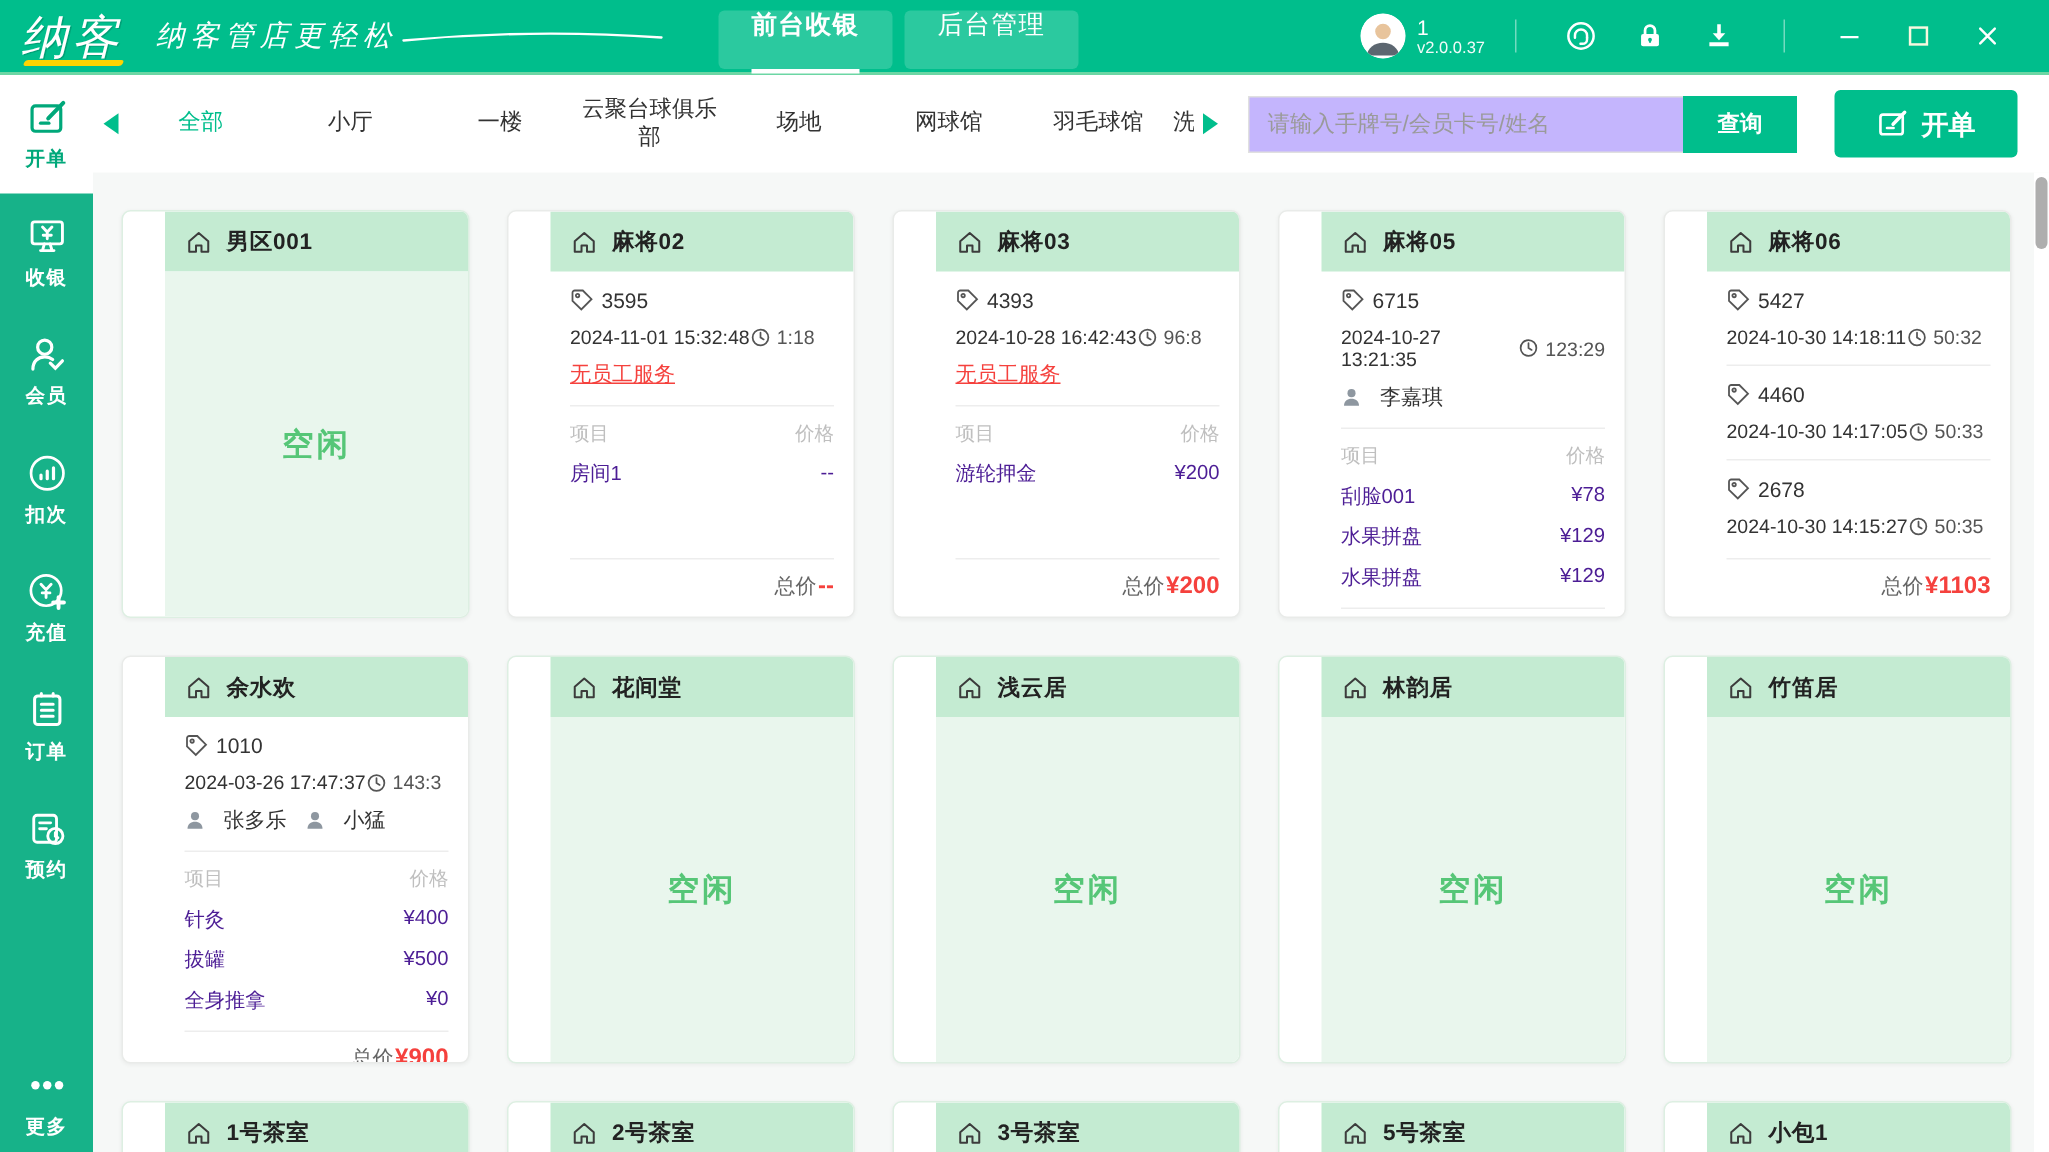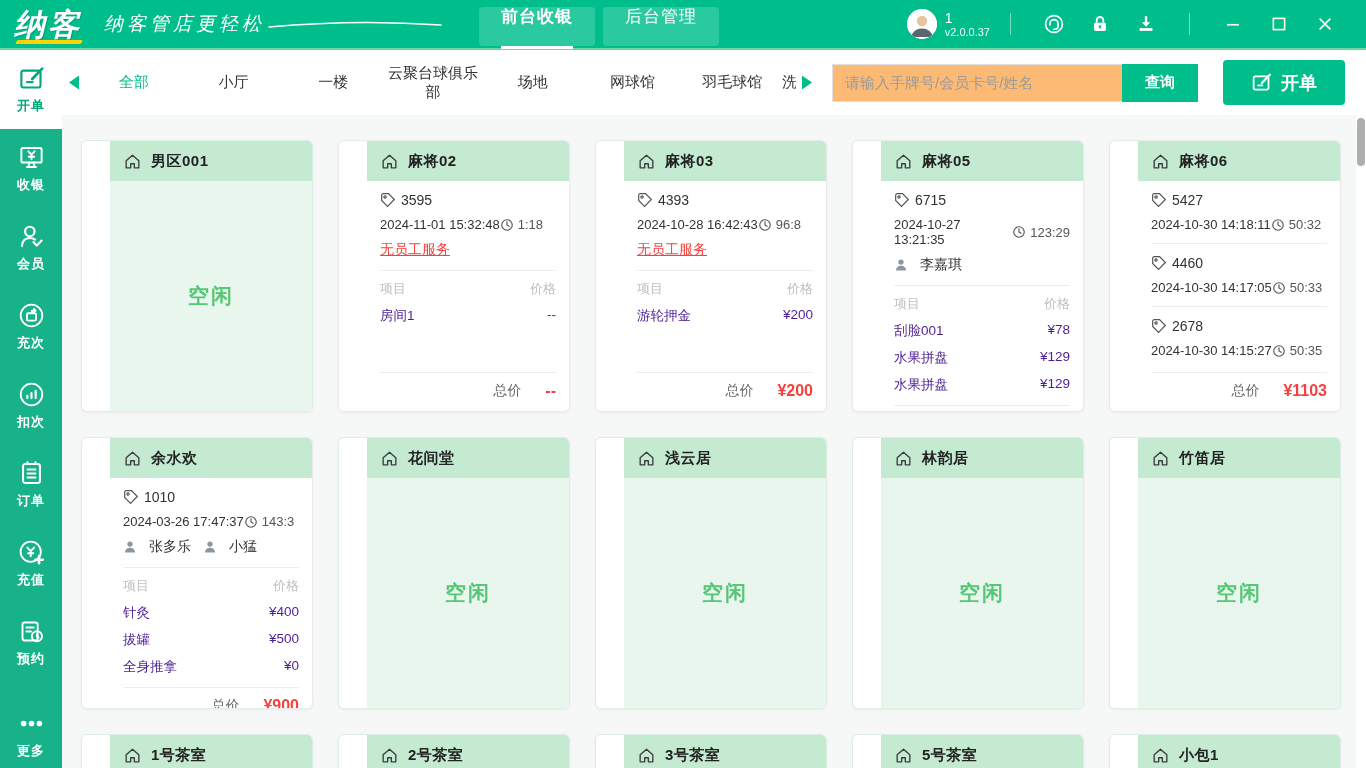--- a/index.html
+++ b/index.html
@@ -3,21 +3,21 @@
 <meta charset="utf-8">
 <style>
   * { margin:0; padding:0; box-sizing:border-box; }
   html,body { width:1366px; height:768px; overflow:hidden; }
   body { font-family:"Liberation Sans","DejaVu Sans",sans-serif; background:#fff; position:relative; }
   .window { position:absolute; inset:0; width:1366px; height:768px; overflow:hidden; background:#f6f8f7; }
 
   
   .topbar { position:absolute; left:0; top:0; width:1366px; height:50px; background:#00be8c; border-bottom:2px solid #6cd6a4; display:flex; align-items:center; z-index:30; }
   .logo-wrap { display:flex; align-items:flex-end; margin-left:14px; position:relative; }
-  .logo { color:#fff; font-size:31px; font-weight:700; font-style:italic; letter-spacing:3px; line-height:1; text-shadow:1px 1px 0 rgba(0,0,0,.15); }
+  .logo { color:#fff; font-size:31px; font-weight:400; font-style:italic; letter-spacing:3px; line-height:1; text-shadow:1px 1px 0 rgba(0,0,0,.15); }
   .logo-underline { position:absolute; left:2px; bottom:-4px; width:66px; height:4px; background:#ffd400; transform:skewX(-25deg); border-radius:2px; }
   .slogan-wrap { margin-left:22px; display:flex; flex-direction:row; align-items:center; }
   .slogan { color:#fff; font-size:19px; font-style:italic; letter-spacing:4px; font-family:"DejaVu Serif","Liberation Serif",serif; }
   .slogan-swoosh { margin-top:1px; }
   .tabs { display:flex; gap:8px; margin-left:34px; height:50px; align-items:flex-end; }
   .tab { height:39px; margin-bottom:3px; padding:0 22px; background:rgba(255,255,255,.17); border-radius:4px; display:flex; align-items:center; cursor:pointer; }
   .tab span { color:#fff; font-size:17px; letter-spacing:1px; padding-bottom:18px; border-bottom:3px solid transparent; }
   .tab.active span { font-weight:bold; border-bottom-color:#fff; }
   .topbar-right { margin-left:auto; display:flex; align-items:center; height:100%; padding-right:18px; }
   .avatar { width:30px; height:30px; border-radius:50%; overflow:hidden; background:#fff; flex:0 0 auto; cursor:pointer; }
@@ -38,21 +38,21 @@
   .side-item.bottom { height:66px; }
 
   
   .filterbar { position:absolute; left:62px; top:50px; right:0; height:65px; background:#fff; display:flex; align-items:center; z-index:10; }
   .arrow-btn { width:22px; height:30px; display:flex; align-items:center; justify-content:center; cursor:pointer; flex:0 0 auto; }
   .cats { display:flex; align-items:center; width:712px; flex:0 0 auto; }
   .cat { flex:1 1 0; text-align:center; font-size:15px; color:#333; line-height:1.25; cursor:pointer; padding:0 4px; }
   .cat.active { color:#00be8c; }
   .cat.clipped { flex:0 0 14px; overflow:hidden; white-space:nowrap; padding:0; }
   .search-wrap { display:flex; align-items:center; margin-left:14px; }
-  .search-input { width:290px; height:38px; background:#fdba74; border:1px solid #e0e0e0; border-right:none; font-size:15px; padding:0 12px; color:#333; outline:none; font-family:inherit; }
+  .search-input { width:290px; height:38px; background:#c4b5fd; border:1px solid #e0e0e0; border-right:none; font-size:15px; padding:0 12px; color:#333; outline:none; font-family:inherit; }
   .search-input::placeholder { color:#9a9a9a; }
   .search-btn { width:76px; height:38px; background:#00be8c; border:none; color:#fff; font-size:15px; font-weight:bold; cursor:pointer; font-family:inherit; }
   .open-order-btn { margin-left:25px; margin-right:21px; width:125px; height:45px; background:#00be8c; border:none; border-radius:4px; color:#fff; font-size:18px; font-weight:bold; display:flex; align-items:center; justify-content:center; gap:9px; cursor:pointer; font-family:inherit; }
 
   
   .content { position:absolute; left:62px; top:115px; right:0; bottom:0; background:#f6f8f7; overflow:hidden; }
   .grid { display:grid; grid-template-columns:repeat(5,232px); grid-auto-rows:272px; column-gap:25px; row-gap:25px; padding:25px 0 0 19px; }
   .card { background:#fff; border:1px solid #e9ebe9; border-radius:6px; overflow:hidden; display:flex; flex-direction:column; box-shadow:0 1px 3px rgba(0,0,0,.05); cursor:pointer;padding-left:28px; }
   .card-header { flex:0 0 40px; background:#c4ebd2; display:flex; align-items:center; gap:9px; padding:0 13px; }
   .card-title { font-size:15px; font-weight:bold; color:#222; letter-spacing:.5px; }
@@ -64,21 +64,21 @@
   .row-time { margin-top:9px; display:flex; align-items:center; justify-content:flex-start; }
   .t-start { font-size:13px; color:#333; }
   .t-dur { display:flex; align-items:center; gap:4px; font-size:13px; color:#555; }
   .row-alert { margin-top:9px; font-size:14px; color:#f5413d;text-decoration:underline; }
   .row-staff { margin-top:9px; display:flex; align-items:center; gap:12px; }
   .staff-chip { display:flex; align-items:center; gap:12px; font-size:14px; color:#333; }
   .divider { height:1px; background:#ededed; margin-top:11px; flex:0 0 auto; }
   .row-cols { margin-top:9px; display:flex; justify-content:space-between; font-size:13px; color:#bfbfbf; }
   .row-item { margin-top:9px; display:flex; justify-content:space-between; font-size:13.5px; color:#4c1d95; }
   .spacer { flex:1; }
-  .row-total { margin:9px 0 11px; display:flex; justify-content:flex-end; align-items:flex-end; gap:24px; flex:0 0 auto; }
+  .row-total { margin:9px 0 11px; display:flex; justify-content:flex-end; align-items:flex-end; gap:1px; flex:0 0 auto; }
   .total-label { font-size:14px; color:#666; }
   .total-value { font-size:16px; font-weight:bold; color:#f5413d; }
 
   
   .scroll-track { position:absolute; right:0; top:115px; bottom:0; width:10px; background:#fff; }
   .scroll-thumb { position:absolute; right:1px; top:3px; width:8px; height:48px; background:#aeaeae; border-radius:4px; cursor:pointer; }
 </style>
 </head>
 <body>
 
@@ -176,49 +176,41 @@
       </div>
       <div class="side-item">
         <svg width="27" height="27" viewBox="0 0 24 24" fill="none" stroke="currentColor" stroke-width="1.9" stroke-linecap="round">
           <circle cx="10.5" cy="7.5" r="4.2"></circle>
           <path d="M3.5 20.5 c0-4.8 3.2-7.2 7-7.2 1.8 0 3.4.5 4.7 1.5"></path>
           <path d="M13.8 17 l3 3 4.2-4.4"></path>
         </svg>
         <span class="s-label">会员</span>
       </div>
       <div class="side-item">
-        <svg width="27" height="27" viewBox="0 0 24 24" fill="none" stroke="currentColor" stroke-width="1.6" stroke-linecap="round" stroke-linejoin="round">
-          <circle cx="12" cy="12" r="9.6"></circle>
-          <rect x="8" y="10" width="8" height="6.5" rx="1"></rect>
-          <path d="M12.3 10 V7.6 h3.4 M14.2 6.2 l1.5 1.4 -1.5 1.4"></path>
-        </svg>
-        <span class="s-label">充次</span>
-      </div>
-      <div class="side-item">
         <svg width="27" height="27" viewBox="0 0 24 24" fill="none" stroke="currentColor" stroke-width="1.9" stroke-linecap="round">
           <circle cx="12" cy="12" r="9.6" stroke-width="1.6"></circle>
           <path d="M8.3 15.2 v-2.1 M12 15.2 v-4.4 M15.7 15.2 v-6.4"></path>
         </svg>
         <span class="s-label">扣次</span>
+      </div>
+      <div class="side-item">
+        <svg width="27" height="27" viewBox="0 0 24 24" fill="none" stroke="currentColor" stroke-linecap="round">
+          <circle cx="11.3" cy="11.3" r="9" stroke-width="1.6"></circle>
+          <path d="M8.3 7.6 l3 3.2 3-3.2 M11.3 10.8 v4.6 M9 12.7 h4.6" stroke-width="1.7"></path>
+          <path d="M18.7 15.2 v6.4 M15.5 18.4 h6.4" stroke-width="2.3"></path>
+        </svg>
+        <span class="s-label">充值</span>
       </div>
       <div class="side-item">
         <svg width="27" height="27" viewBox="0 0 24 24" fill="none" stroke="currentColor" stroke-width="1.8" stroke-linecap="round">
           <rect x="4.5" y="3.5" width="15" height="17" rx="2"></rect>
           <path d="M8.5 8.5 h7 M8.5 12 h7 M8.5 15.5 h7"></path>
           <path d="M8.5 3.5 v-1.4 M15.5 3.5 v-1.4"></path>
         </svg>
         <span class="s-label">订单</span>
-      </div>
-      <div class="side-item">
-        <svg width="27" height="27" viewBox="0 0 24 24" fill="none" stroke="currentColor" stroke-linecap="round">
-          <circle cx="11.3" cy="11.3" r="9" stroke-width="1.6"></circle>
-          <path d="M8.3 7.6 l3 3.2 3-3.2 M11.3 10.8 v4.6 M9 12.7 h4.6" stroke-width="1.7"></path>
-          <path d="M18.7 15.2 v6.4 M15.5 18.4 h6.4" stroke-width="2.3"></path>
-        </svg>
-        <span class="s-label">充值</span>
       </div>
       <div class="side-item">
         <svg width="27" height="27" viewBox="0 0 24 24" fill="none" stroke="currentColor" stroke-width="1.7" stroke-linecap="round">
           <rect x="4" y="4" width="13.5" height="16" rx="2"></rect>
           <path d="M7.5 8.5 h6.5 M7.5 12 h4"></path>
           <circle cx="16.8" cy="16.3" r="4.5"></circle>
           <path d="M16.8 14.3 v2.1 l1.5 .9"></path>
         </svg>
         <span class="s-label">预约</span>
       </div>

